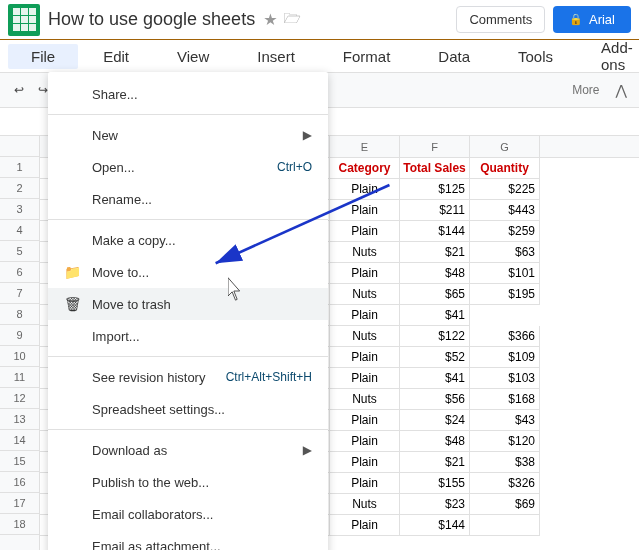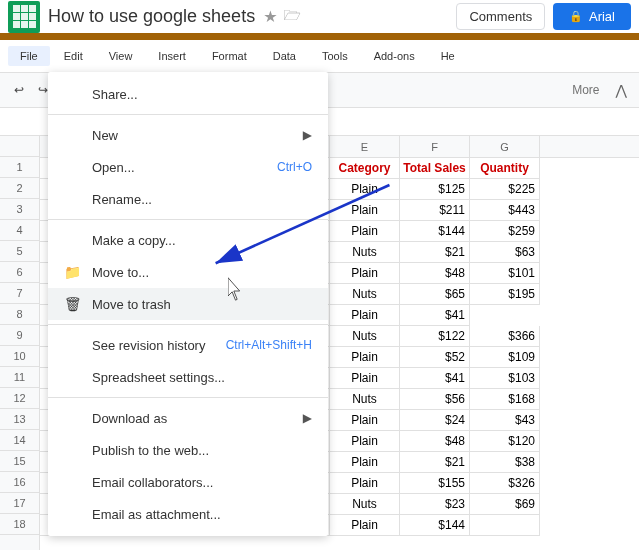--- a/index.html
+++ b/index.html
@@ -1,21 +1,21 @@
 <!DOCTYPE html>
 <html><head>
   <meta charset="utf-8">
   <style>
     * { margin: 0; padding: 0; box-sizing: border-box; }
     body { font-family: Arial, sans-serif; font-size: 13px; background: #fff; width: 639px; height: 550px; overflow: hidden; position: relative; }
 
     
     .title-bar {
       display: flex; align-items: center; height: 40px; padding: 0 8px;
-      background: #fff; border-bottom: 7px solid #a16207;
+      background: #fff; border-bottom: 1px solid #a16207;
     }
     .sheets-icon {
       width: 32px; height: 32px; background: #0f9d58; border-radius: 2px;
       display: flex; align-items: center; justify-content: center; margin-right: 8px; flex-shrink: 0;
     }
     .sheets-icon-grid {
       display: grid; grid-template-columns: repeat(3,7px); grid-template-rows: repeat(3,7px); gap: 1px;
     }
     .sheets-icon-cell { background: #fff; opacity: 0.9; }
     .doc-title { font-size: 18px; color: #333; font-weight: 400; margin-right: 8px; }
@@ -33,21 +33,21 @@
       display: flex; align-items: center; gap: 6px;
     }
     .lock-icon-share { font-size: 11px; }
 
     
     .menu-bar {
       display: flex; align-items: center; height: 32px; padding: 0 8px;
       background: #fff; gap: 2px;
     }
     .menu-item {
-      padding: 4px 12px; font-size: 11px; color: #333; cursor: pointer;
+      padding: 4px 23px; font-size: 15px; color: #333; cursor: pointer;
       border-radius: 2px;
     }
     .menu-item.active { background: #e8f0fe; }
 
     
     .toolbar {
       display: flex; align-items: center; height: 36px; padding: 0 8px;
       background: #f8f9fa; border-top: 1px solid #e0e0e0; border-bottom: 1px solid #e0e0e0;
       gap: 4px;
     }
@@ -116,21 +116,21 @@
       box-shadow: 0 2px 10px rgba(0,0,0,0.2);
       min-width: 280px; pointer-events: all;
       padding: 6px 0;
     }
     .menu-row {
       display: flex; align-items: center; padding: 6px 16px;
       font-size: 13px; color: #333; cursor: pointer; position: relative;
       min-height: 32px;
     }
     .menu-row.highlighted { background: #f1f3f4; }
-    .menu-row .shortcut { margin-left: auto; color: #3b82f6; font-size: 12px; }
+    .menu-row .shortcut { margin-left: auto; color: #0c4a6e; font-size: 12px; }
     .menu-row .arrow { margin-left: auto; color: #555; font-size: 12px; }
     .menu-row .icon-slot { width: 22px; height: 16px; display: flex; align-items: center; margin-right: 6px; }
     .menu-divider { height: 1px; background: #e0e0e0; margin: 4px 0; }
 
     
     .arrow-annotation {
       position: absolute; top: 0; left: 0; width: 100%; height: 100%;
       pointer-events: none; z-index: 200;
     }
 
@@ -464,20 +464,24 @@
     <div class="menu-row">
       <span class="icon-slot" style="font-size:14px;">📁</span>
       <span>Move to...</span>
     </div>
 
     <div class="menu-row highlighted">
       <span class="icon-slot" style="font-size:14px;">🗑</span>
       <span>Move to trash</span>
     </div>
 
+    <div class="menu-row">
+      <span class="icon-slot"></span>
+      <span>Import...</span>
+    </div>
     <div class="menu-divider"></div>
 
     <div class="menu-row">
       <span class="icon-slot"></span>
       <span>See revision history</span>
       <span class="shortcut">Ctrl+Alt+Shift+H</span>
     </div>
 
     <div class="menu-row">
       <span class="icon-slot"></span>

